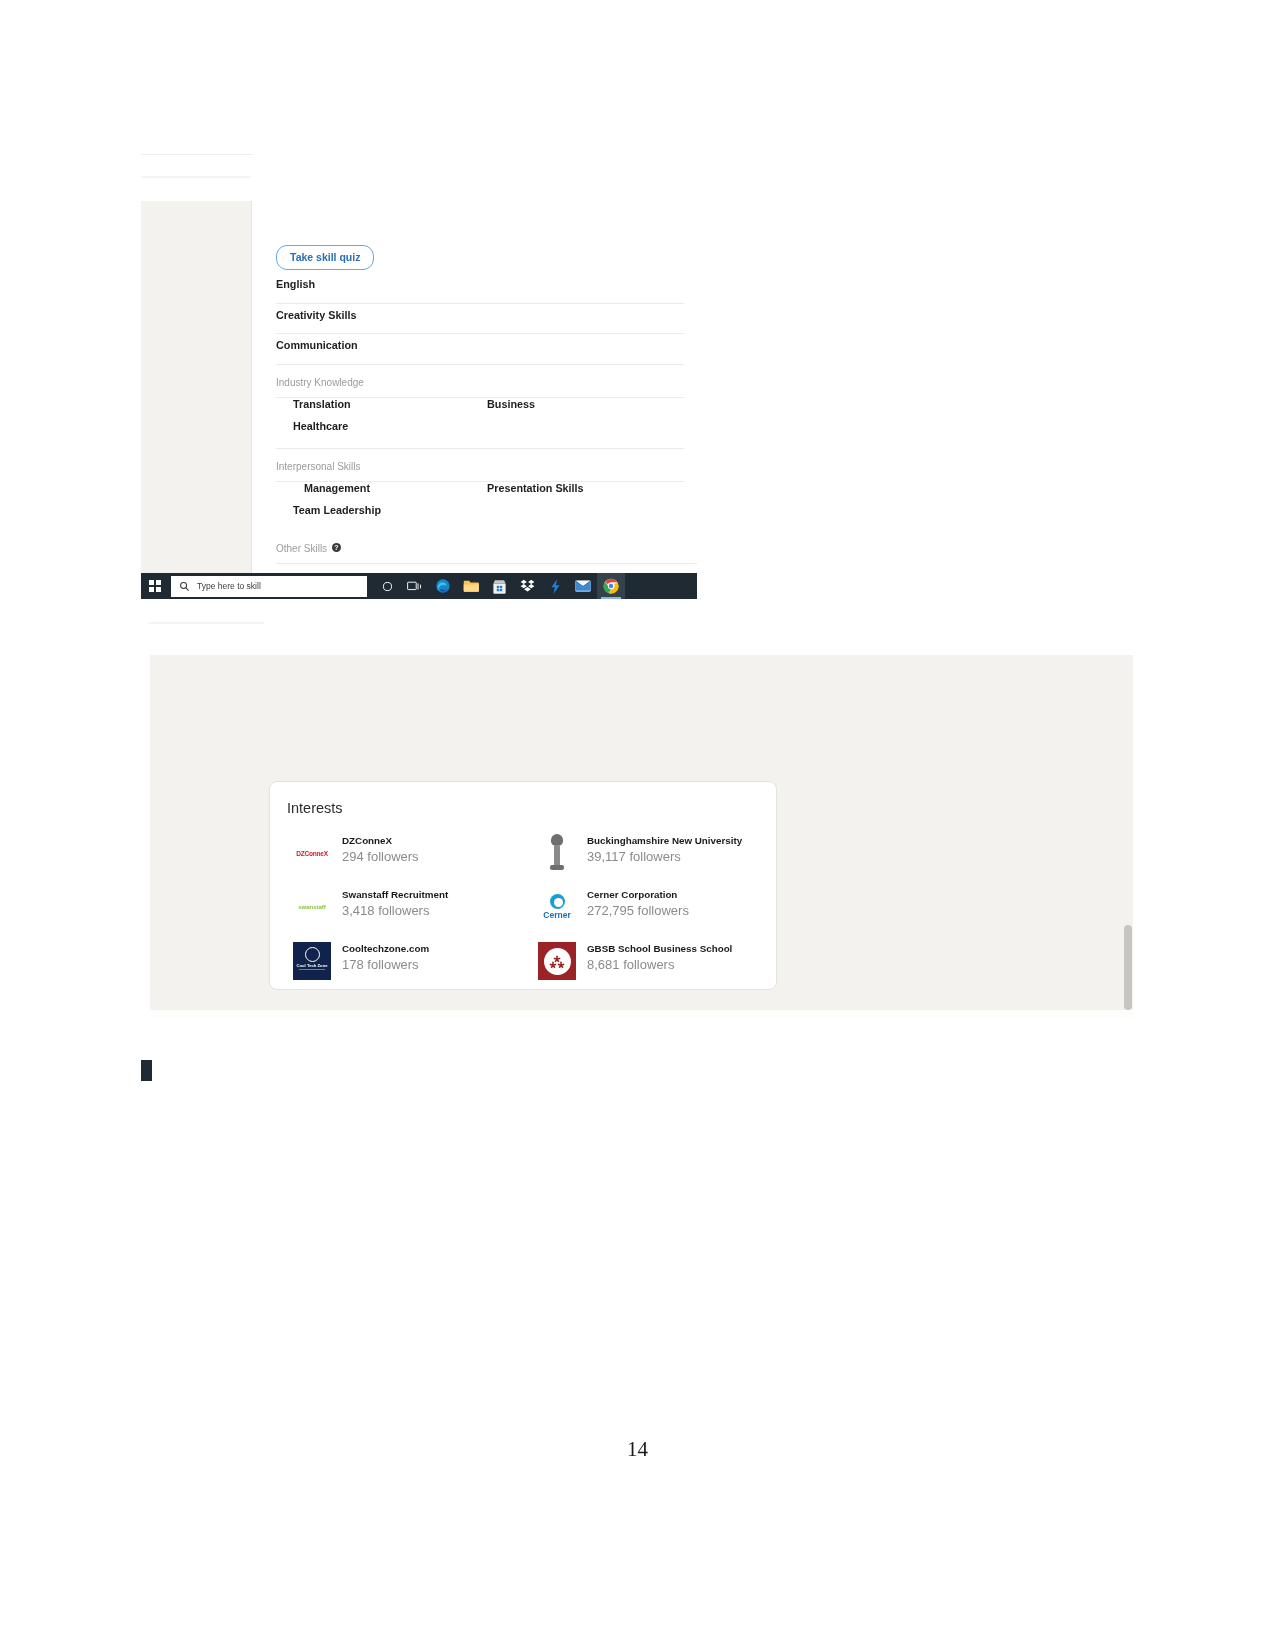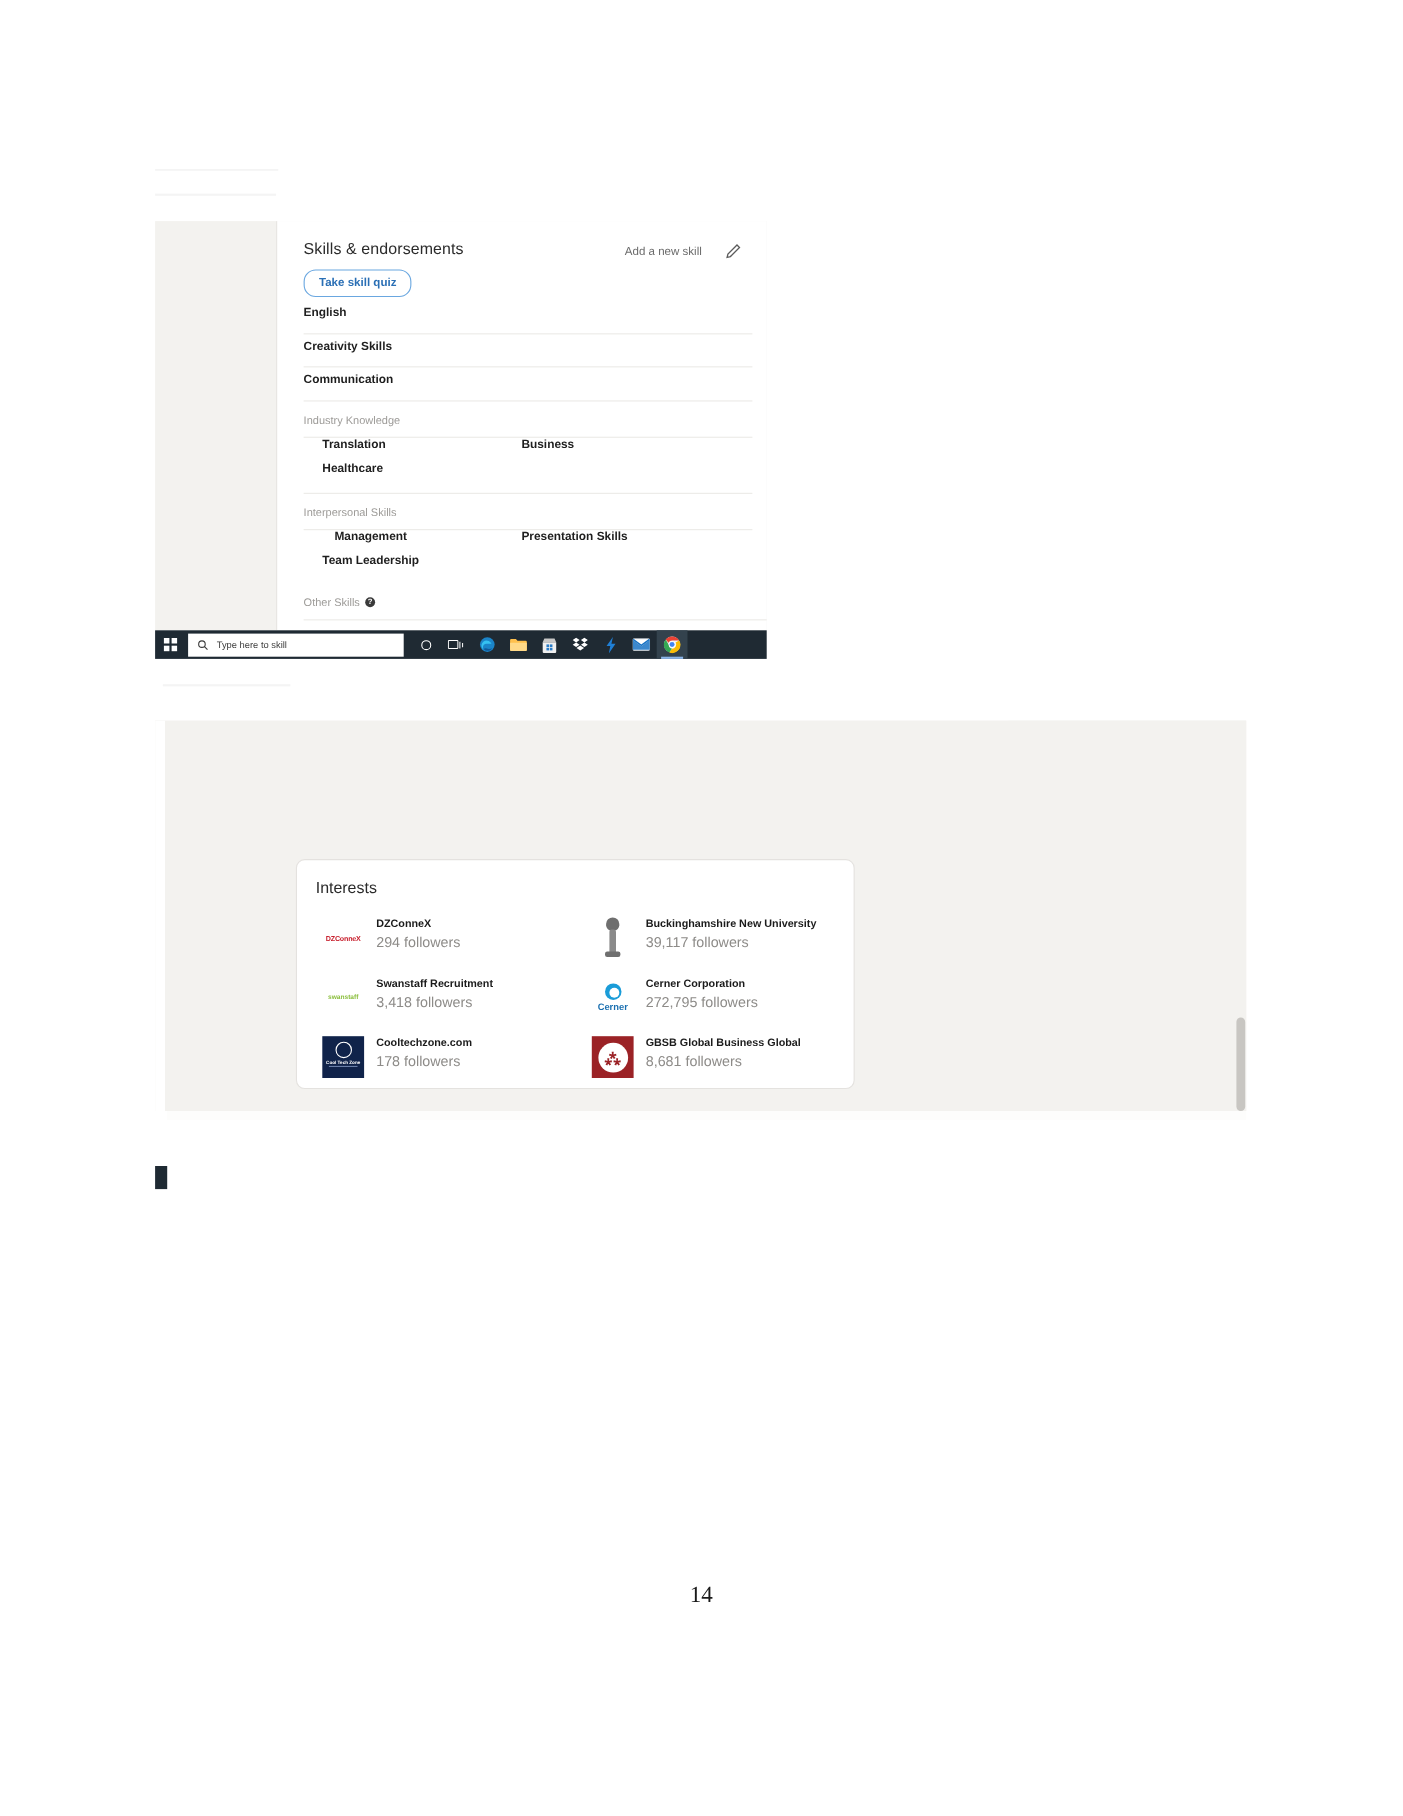--- a/index.html
+++ b/index.html
@@ -124,21 +124,21 @@
   }
   .sk-2col {
     position: relative;
     border-bottom: 1px solid #eceaE7;
   }
   .sk-2col .col {
     position: absolute;
     top: 0;
   }
   .sk-2col .colA { left: 17px; }
-  .sk-2col .colB { left: 198px; }
+  .sk-2col .colB { left: 211px; }
   .sk-2col .cell {
     height: 22px;
     font-size: 10.8px;
     font-weight: bold;
     color: #1e1e1e;
     white-space: nowrap;
   }
   .sk-other {
     position: relative;
     height: 30px;
@@ -465,29 +465,20 @@
 <div class="page">
 
   <div class="doc-rule" style="left:141px; top:154px; width:112px; height:1px;"></div>
   <div class="doc-rule" style="left:141px; top:176px; width:110px; height:2px; background:#f4f4f4;"></div>
   <div class="doc-rule" style="left:148px; top:594px; width:118px; height:1px;"></div>
   <div class="doc-rule" style="left:148px; top:622px; width:116px; height:2px; background:#f4f4f4;"></div>
 
   <div class="shot1">
     <div class="shot1-card">
 
-      <div class="sk-head">
-        <div class="sk-title">Skills &amp; endorsements</div>
-        <div class="sk-addnew">Add a new skill</div>
-        <div class="sk-pencil">
-          <svg viewBox="0 0 24 24" width="18" height="18" fill="none" stroke="currentColor" stroke-width="1.6">
-            <path d="M4 20l4-1 11-11-3-3L5 16l-1 4z"></path>
-          </svg>
-        </div>
-      </div>
 
       <div class="sk-quiz">Take skill quiz</div>
 
       <div class="sk-list">
 
         <div class="sk-row">
           <div class="sk-name">English</div>
         </div>
         <div class="sk-row">
           <div class="sk-name">Creativity Skills</div>
@@ -700,21 +691,21 @@
           </div>
         </div>
 
         <div class="int-item" style="left:245px; top:108px;">
           <div class="int-logo">
             <span class="lg-gbsb">
               <span class="disc">⁂</span>
             </span>
           </div>
           <div class="int-txt">
-            <div class="int-name">GBSB Global Business Global</div>
+            <div class="int-name">GBSB School Business School</div>
             <div class="int-foll">8,681 followers</div>
           </div>
         </div>
 
       </div>
     </div>
   </div>
 
   <div class="scrollbar"></div>
   <div class="strip-white"></div>

